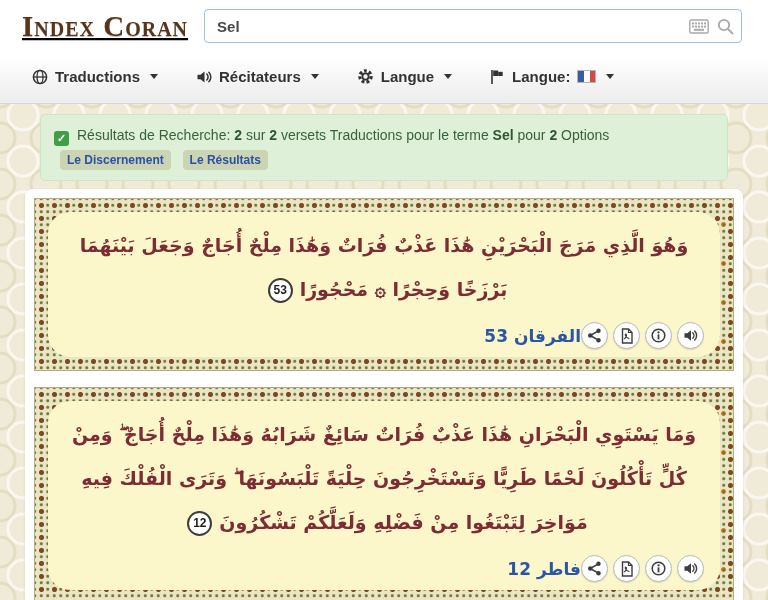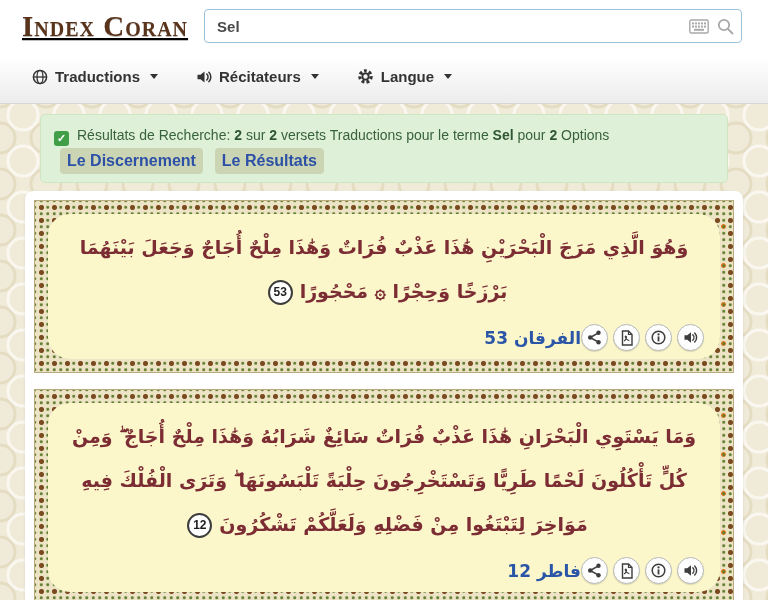--- a/index.html
+++ b/index.html
@@ -61,21 +61,21 @@
   .banner .check {
     display:inline-flex; align-items:center; justify-content:center;
     width:15px; height:15px; border-radius:3px;
     background:#3f9e46; color:#fff; font-size:11px; font-weight:bold;
     margin-right:8px; vertical-align:-2px;
   }
   .banner .title { }
   .banner b { color:#2f5632; }
   .badge {
     display:inline-block; background:#ccd5b3; color:#2b50a5;
-    font-size:16px; font-weight:bold; padding:2px 7px; border-radius:4px;
+    font-size:12px; font-weight:bold; padding:2px 7px; border-radius:4px;
     margin:0 2px 0 6px; line-height:1.4; vertical-align:1px;
   }
   
   .container {
     margin:8px 25px 0 25px;
     background:#ffffff; border-radius:8px;
     padding:9px; box-shadow:0 1px 3px rgba(0,0,0,.10);
   }
   .frame {
     padding:13px;
@@ -177,20 +177,36 @@
     <div class="nav-item">
       <span style="display:flex">
         <svg width="17" height="17" viewBox="0 0 17 17">
           <circle cx="8.5" cy="8.5" r="5.6" fill="none" stroke="#333" stroke-width="3.3" stroke-dasharray="2.7 2.15"></circle>
           <circle cx="8.5" cy="8.5" r="3.1" fill="none" stroke="#333" stroke-width="1.8"></circle>
         </svg>
       </span>
       <span>Langue</span>
       <span class="caret"></span>
     </div>
+    <div class="nav-item">
+      <span style="display:flex">
+        <svg width="15" height="16" viewBox="0 0 15 16">
+          <line x1="2" y1="1" x2="2" y2="15" stroke="#333" stroke-width="1.6"></line>
+          <rect x="3.2" y="1.5" width="5" height="5.5" fill="#333"></rect>
+          <rect x="8.2" y="2.8" width="4.5" height="4.2" fill="#333"></rect>
+        </svg>
+      </span>
+      <span>Langue:</span>
+      <span class="flag-fr">
+          <i></i>
+          <i></i>
+          <i></i>
+        </span>
+      <span class="caret"></span>
+    </div>
   </div>
 </div>
 
 <div class="banner">
   <span class="check">✓</span><span class="title">Résultats de Recherche</span><span>:</span>
   <b>2</b>
   <span>sur</span>
   <b>2</b>
   <span>versets Traductions pour le terme</span>
   <b>Sel</b>

